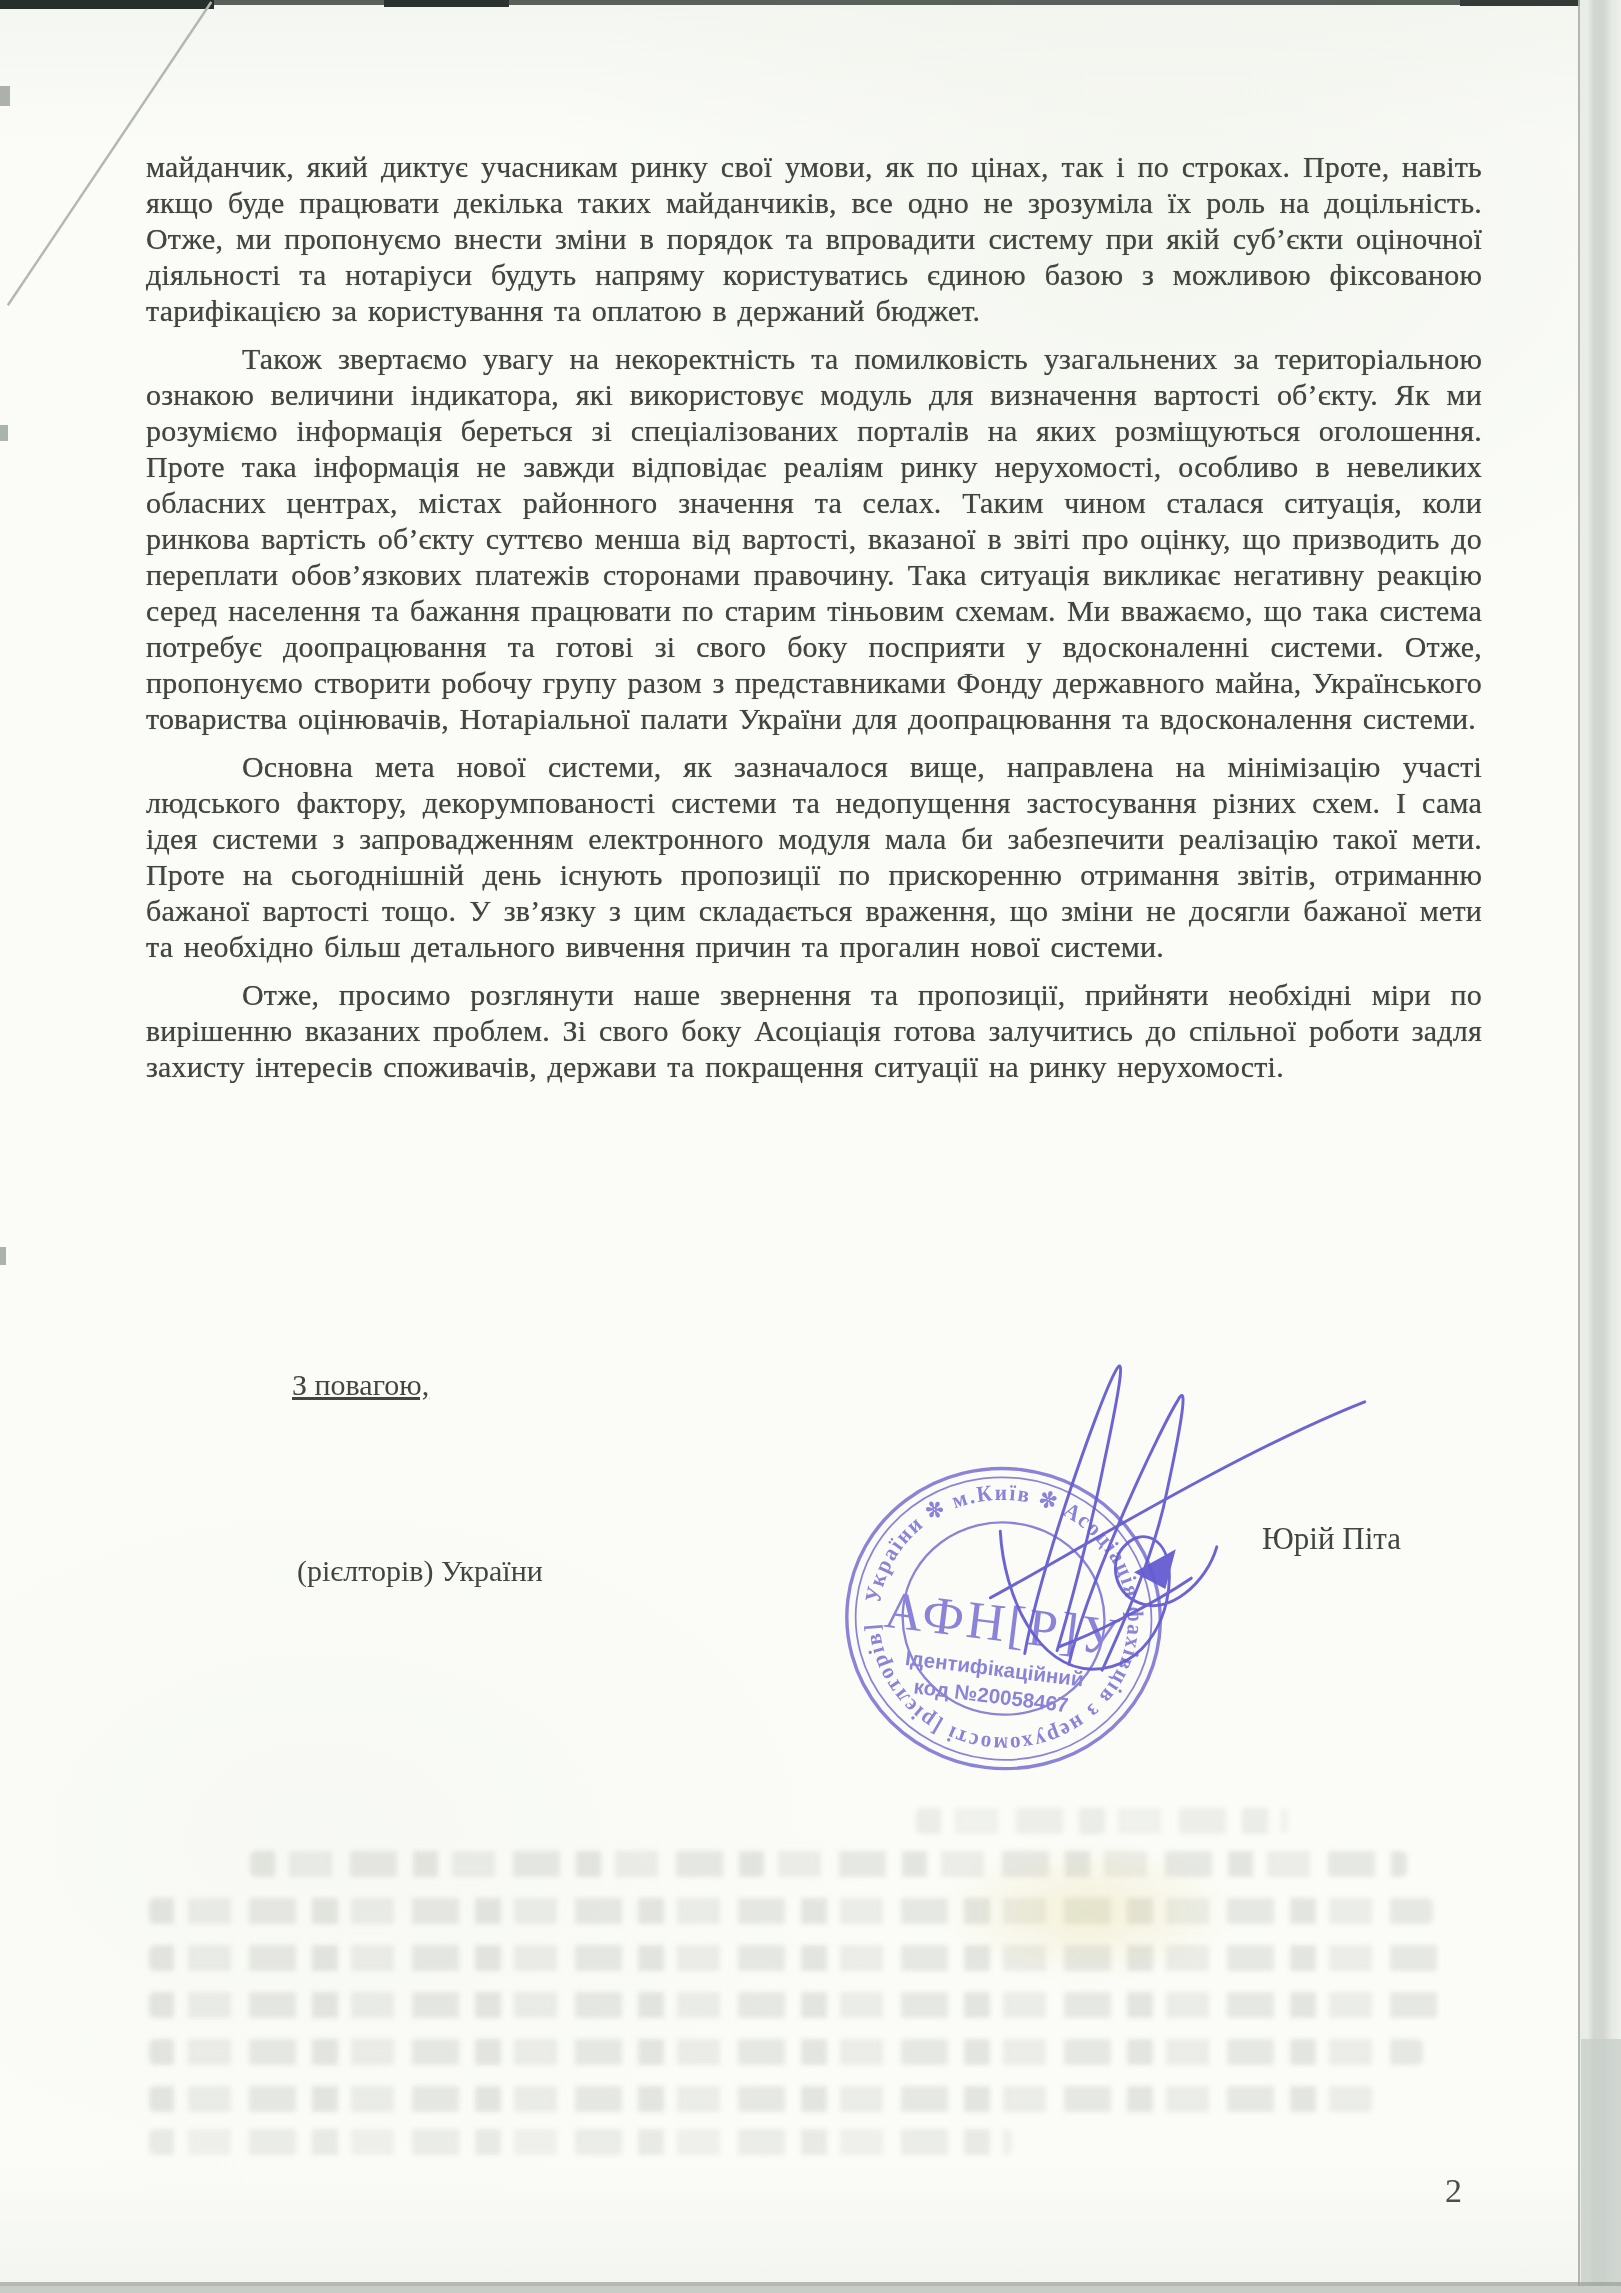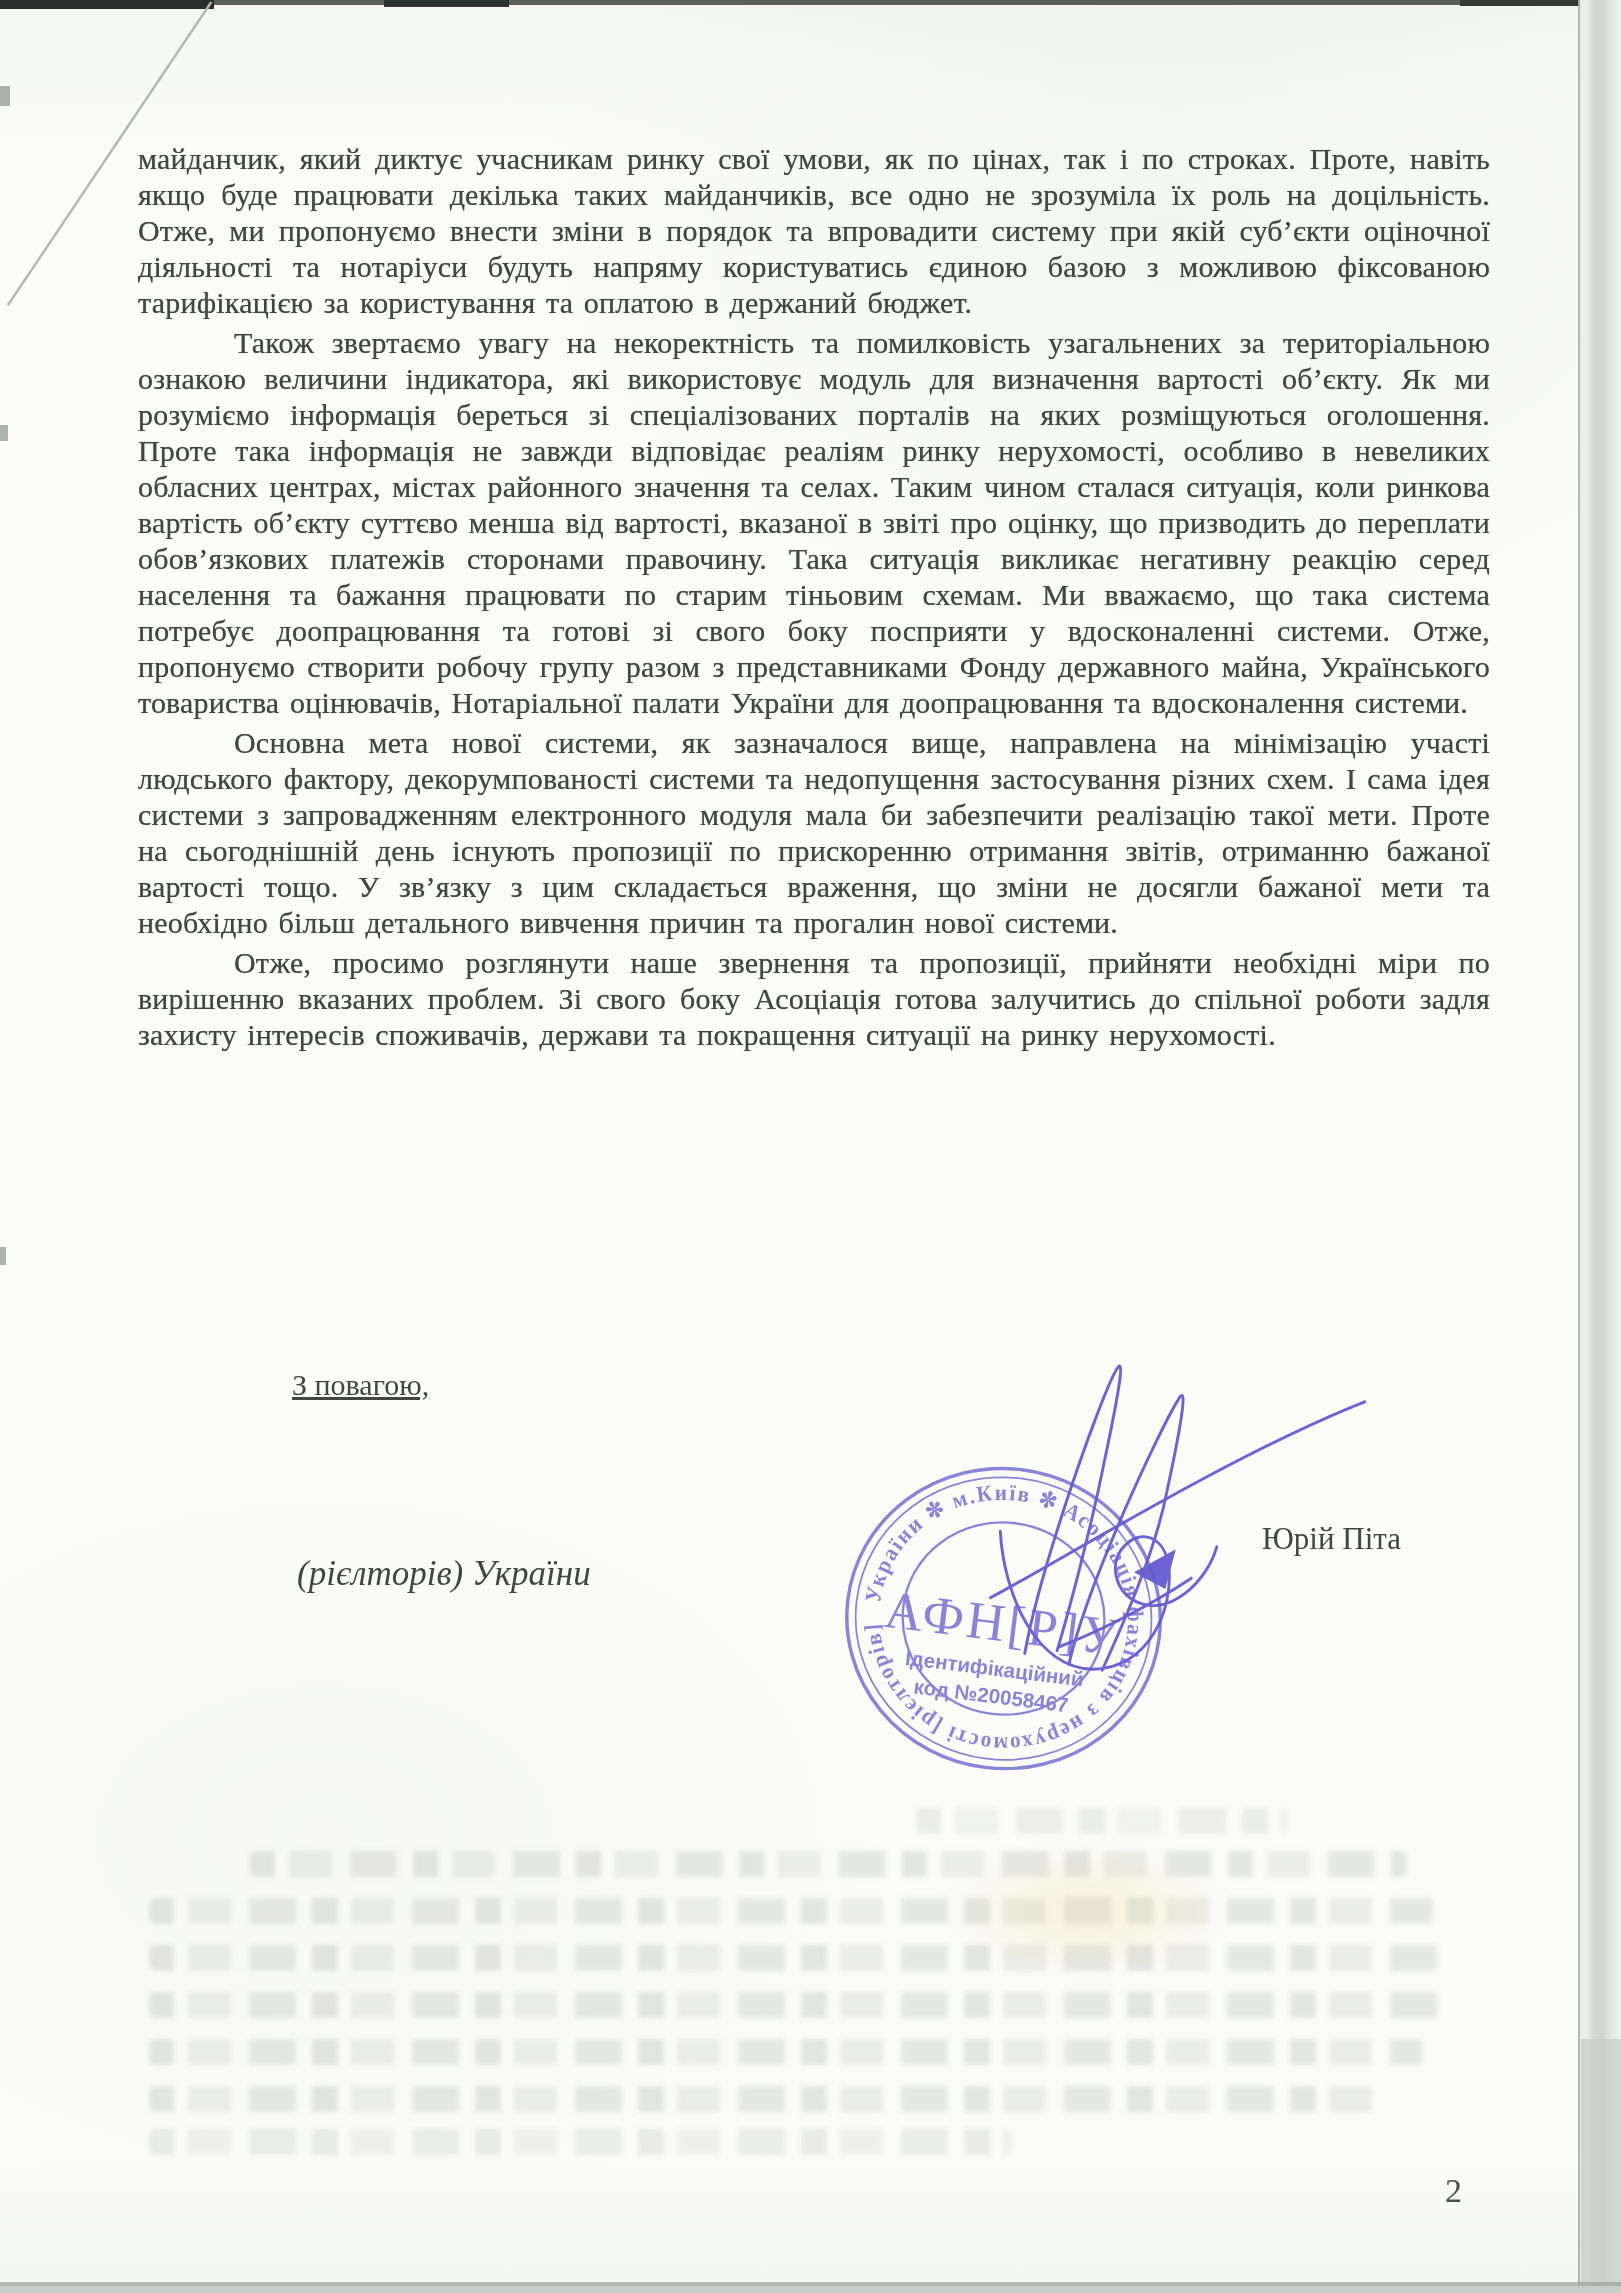--- a/index.html
+++ b/index.html
@@ -12,26 +12,26 @@
     font-family:"Liberation Serif","DejaVu Serif",serif;
     color:#434841;
   }
   
   .letter-body{
     position:absolute;left:134px;top:137px;width:1360px;
     font-size:30px;line-height:36px;text-align:justify;
     word-spacing:2.9px;letter-spacing:0.2px;
     color:#41463f;text-shadow:0 0 0.7px rgba(65,70,63,.75);
   }
-  .letter-body p{margin:4px;text-indent:96px;}
+  .letter-body p{margin:12px;text-indent:96px;}
   .letter-body p.no-indent{text-indent:0;}
   
   .salutation{position:absolute;left:292px;top:1368px;font-size:30px;color:#41463f;text-decoration:underline;}
   .title-1{position:absolute;left:297px;top:1498px;font-size:30px;color:#41463f;}
-  .title-2{position:absolute;left:297px;top:1554px;font-size:35px;color:#41463f;font-style:italic;}
+  .title-2{position:absolute;left:297px;top:1554px;font-size:30px;color:#41463f;}
   .signer-name{position:absolute;left:1262px;top:1521px;font-size:31px;color:#41463f;}
   .page-number{position:absolute;left:1445px;top:2172px;font-size:34px;color:#4a4f49;}
   
   .stamp{position:absolute;left:828px;top:1449px;}
   .signature{position:absolute;left:912px;top:1345px;}
   
   .bleed{
     position:absolute;height:25.5px;border-radius:5.9px;
     background:repeating-linear-gradient(90deg,
       rgba(108,114,106,.16) 0 25.5px, rgba(108,114,106,0) 25.5px 39px,

